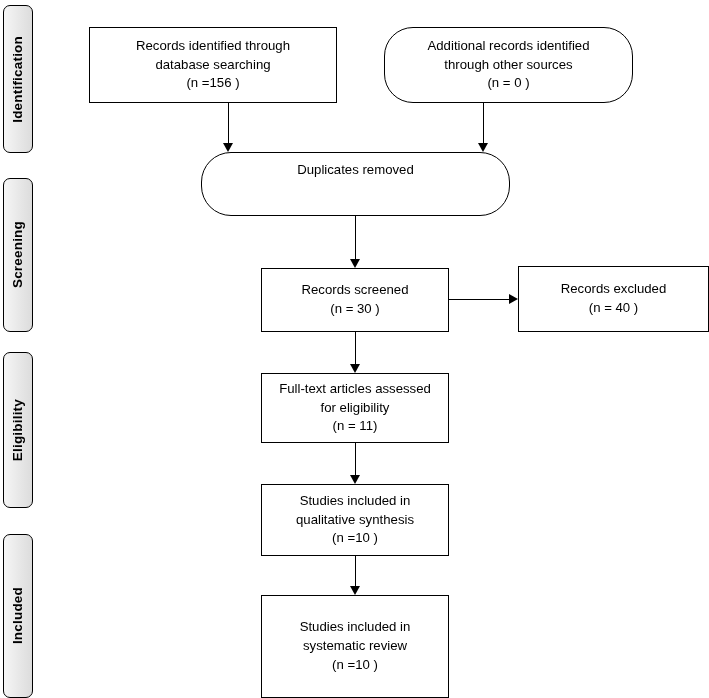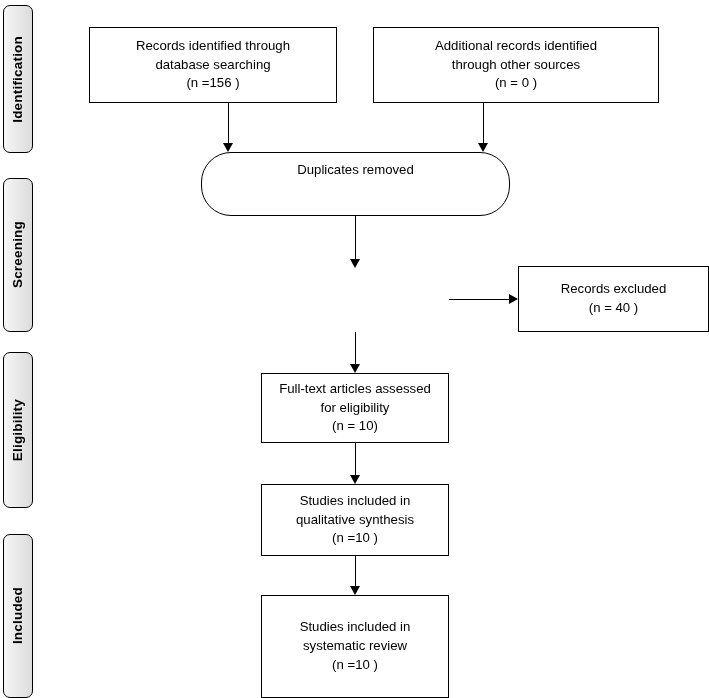--- a/index.html
+++ b/index.html
@@ -105,36 +105,40 @@
       <span class="stage-tab-label">Eligibility</span>
     </div>
     <div class="stage-tab" style="top: 534px; height: 164px;">
       <span class="stage-tab-label">Included</span>
     </div>
     <div class="flow-box center-v" style="left: 89px; top: 27px; width: 248px; height: 76px;">
       <div class="box-text">Records identified through
 database searching
 (n =156   )</div>
     </div>
-    <div class="flow-box center-v" style="left: 373px; top: 27px; width: 286px; height: 76px;">
+    <div class="flow-box center-v" style="left: 384px; top: 27px; width: 249px; height: 76px; border-radius: 29px;">
       <div class="box-text">Additional records identified
 through other sources
 (n = 0  )</div>
     </div>
     <div class="flow-box top-v" style="left: 201px; top: 152px; width: 309px; height: 64px;">
       <div class="box-text">Duplicates removed</div>
+    </div>
+    <div class="flow-box center-v" style="left: 261px; top: 268px; width: 188px; height: 64px;">
+      <div class="box-text">Records screened
+(n = 30  )</div>
     </div>
     <div class="flow-box center-v" style="left: 518px; top: 266px; width: 191px; height: 66px;">
       <div class="box-text">Records excluded
 (n =  40 )</div>
     </div>
     <div class="flow-box center-v" style="left: 261px; top: 373px; width: 188px; height: 70px;">
       <div class="box-text">Full-text articles assessed
 for eligibility
-(n =   10)</div>
+(n =   11)</div>
     </div>
     <div class="flow-box center-v" style="left: 261px; top: 484px; width: 188px; height: 72px;">
       <div class="box-text">Studies included in
 qualitative synthesis
 (n =10   )</div>
     </div>
     <div class="flow-box center-v" style="left: 261px; top: 595px; width: 188px; height: 103px;">
       <div class="box-text">Studies included in
 systematic review
 (n =10   )</div>

